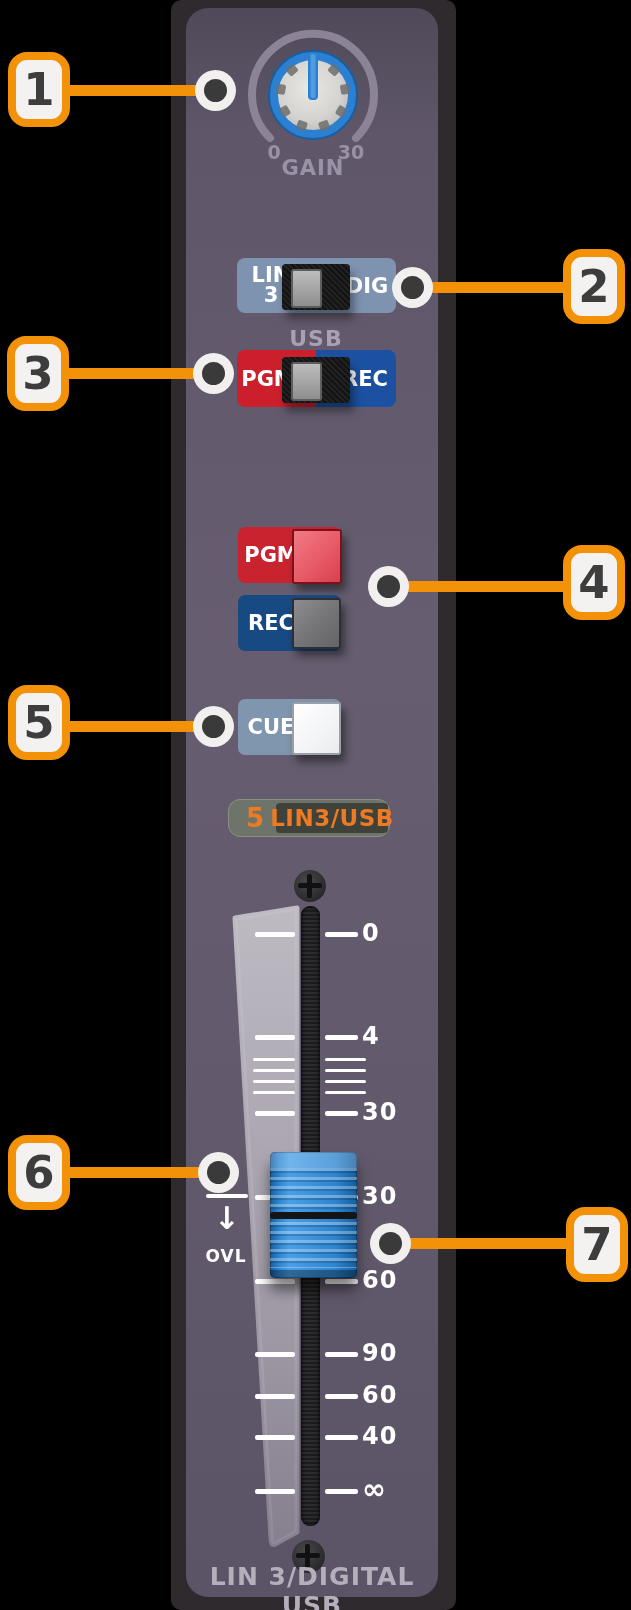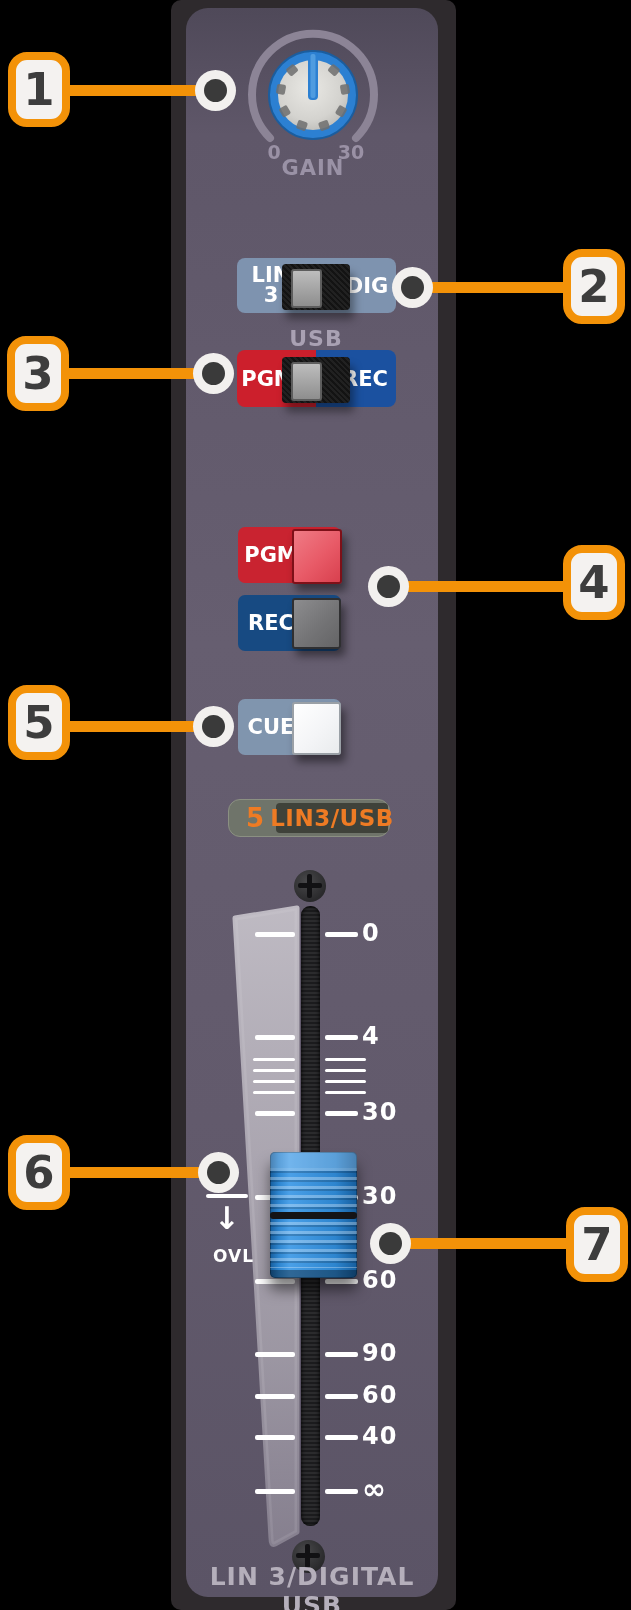--- a/index.html
+++ b/index.html
@@ -72,21 +72,21 @@
 
   
   .slot{left:301px;top:906px;width:19px;height:620px;border-radius:9px;
         background:repeating-linear-gradient(0deg,#2b2b2d 0 2px,#1b1b1d 2px 4px);
         box-shadow:inset 0 0 4px #000;}
   .tick{background:#fff;border-radius:2px;position:absolute;}
   .tick-label{position:absolute;color:#fff;font-weight:bold;font-size:24px;letter-spacing:1px;}
   .ovl-line{left:206px;top:1194px;width:42px;height:4px;background:#fff;border-radius:2px;}
   .ovl-arrow{left:213px;top:1200px;width:28px;height:40px;color:#fff;font-size:31px;font-weight:bold;
              text-align:center;}
-  .ovl-label{left:198px;top:1246px;width:56px;text-align:right;color:#fff;font-weight:bold;font-size:17px;
+  .ovl-label{left:198px;top:1246px;width:56px;text-align:center;color:#fff;font-weight:bold;font-size:17px;
              letter-spacing:1px;}
   .fader-knob{left:270px;top:1152px;width:87px;height:126px;border-radius:5px;overflow:hidden;
               background:linear-gradient(90deg,#155d9d 0%,#2d85cf 10%,#4aa0e8 22%,#2d85cf 75%,#155d9d 100%);
               box-shadow:0 12px 14px rgba(0,0,0,0.5), inset 0 0 0 1px rgba(0,0,0,0.3);}
   .fk-ridges-top{position:absolute;left:0;top:16px;width:100%;height:44px;
       background:repeating-linear-gradient(180deg,rgba(255,255,255,0.30) 0 3px,rgba(0,0,0,0.18) 3px 5px,rgba(0,0,0,0) 5px 9px);}
   .fk-cap{position:absolute;left:0;top:0;width:100%;height:16px;background:rgba(255,255,255,0.22);}
   .fk-groove{position:absolute;left:0;top:60px;width:100%;height:7px;background:#141416;border-radius:3px;}
   .fk-ridges-bot{position:absolute;left:0;top:70px;width:100%;height:46px;
       background:repeating-linear-gradient(180deg,rgba(255,255,255,0.30) 0 3px,rgba(0,0,0,0.18) 3px 5px,rgba(0,0,0,0) 5px 9px);}

